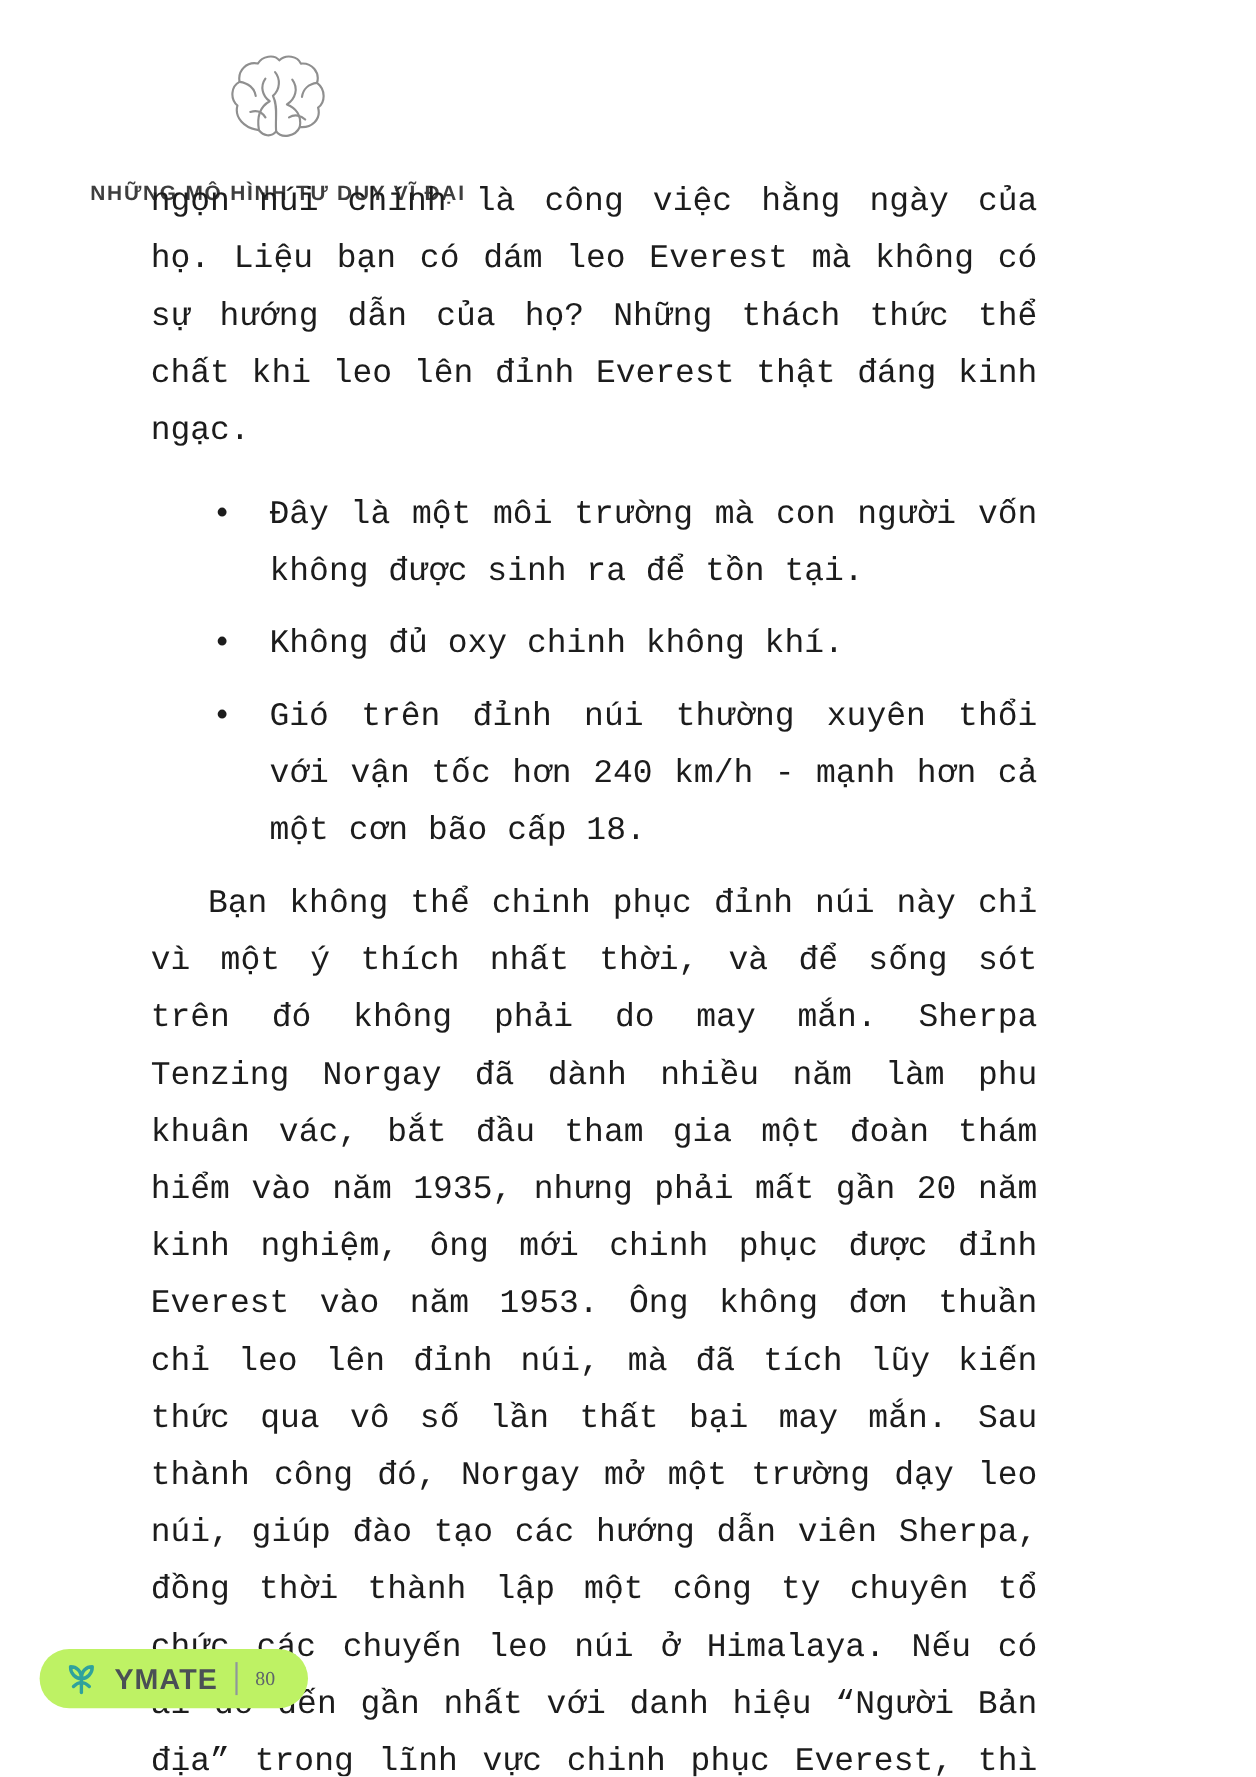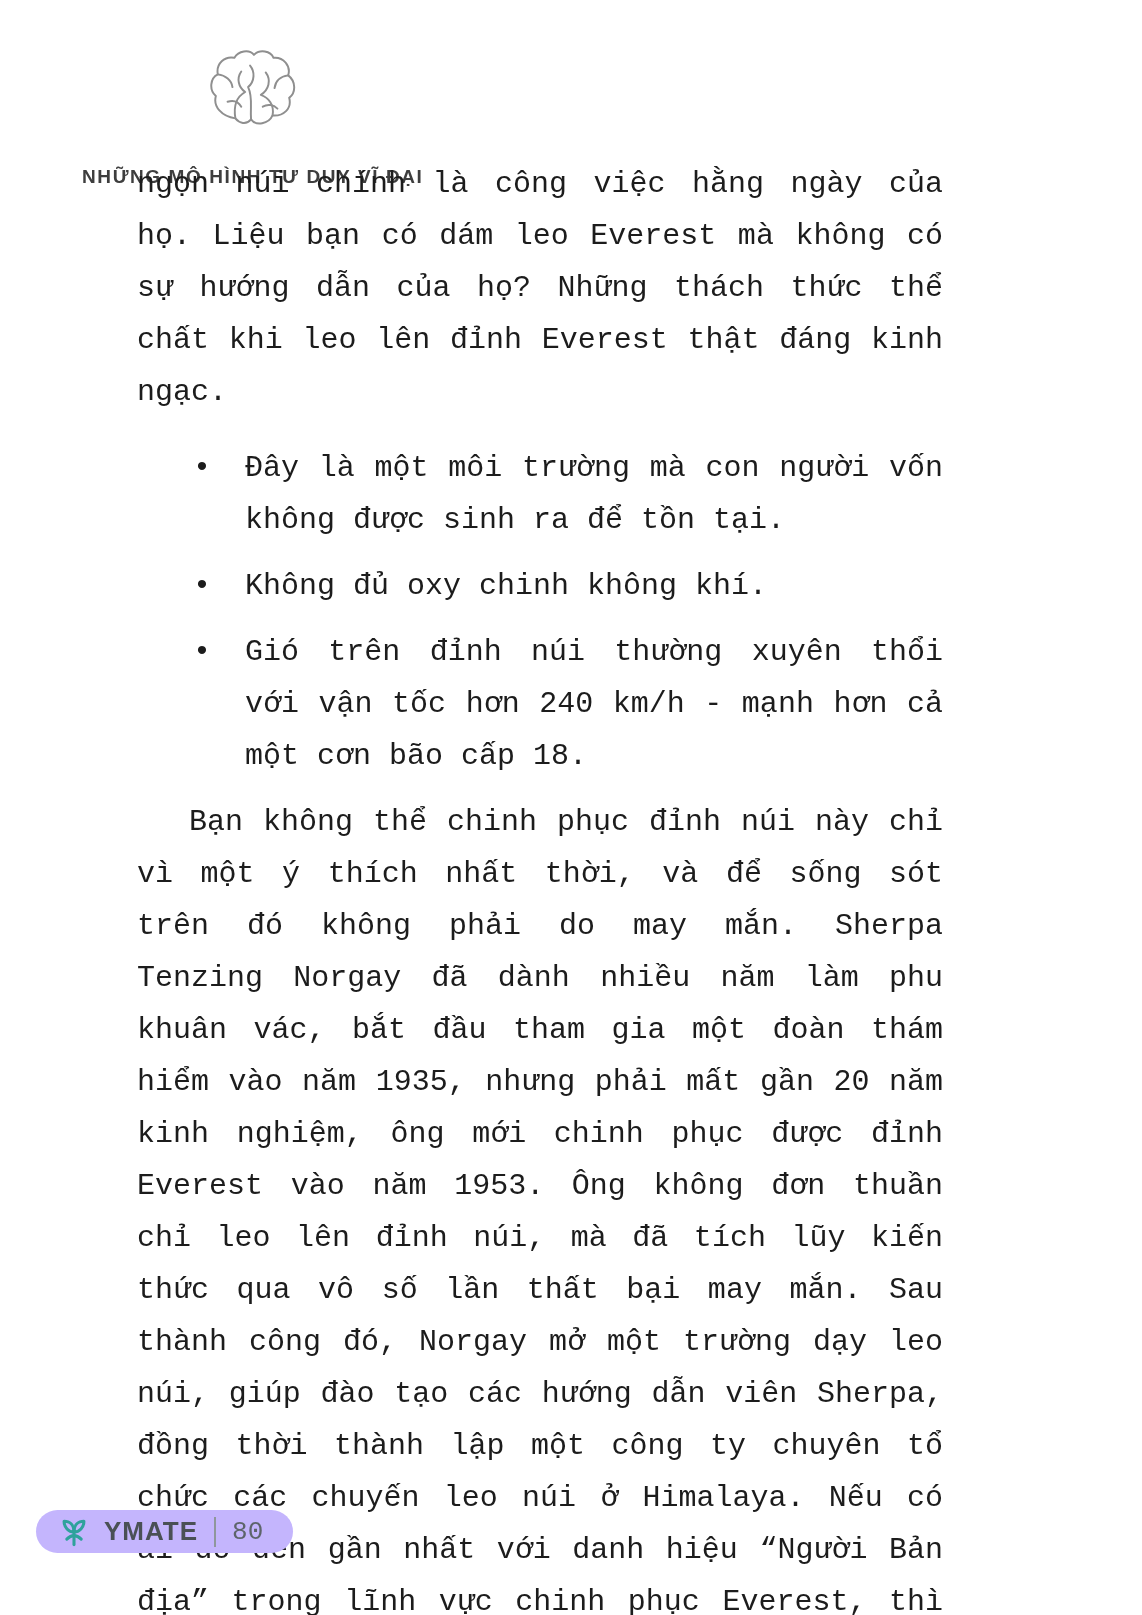--- a/index.html
+++ b/index.html
@@ -57,23 +57,23 @@
     left:56px;
     top:0;
     font-size:30px;
   }
 
   
   .footer {
     position:absolute;
     left:36px;
     bottom:62px;
-    background:#c4b5fd;
+    background:#bef264;
     border-radius:32px;
-    height:43px;
+    height:54px;
     display:flex;
     align-items:center;
     padding:0 30px 0 20px;
     gap:12px;
   }
   .ymate-icon { width:36px; height:36px; }
   .ymate-icon svg { width:100%; height:100%; }
   .footer-brand {
     font-family:"Liberation Sans", sans-serif;
     font-weight:bold;
@@ -81,22 +81,22 @@
     color:#4a5055;
     letter-spacing:1px;
   }
   .footer-divider {
     width:2px;
     height:30px;
     background:#8f979c;
     margin:0 4px;
   }
   .footer-page {
-    font-family:Liberation Mono, monospace;
-    font-size:26px;
+    font-family:Liberation Serif, serif;
+    font-size:18px;
     color:#5d646a;
   }
 </style>
 </head>
 <body>
 
 <div class="page">
 
   <div class="header">
     <span class="brain-icon">

